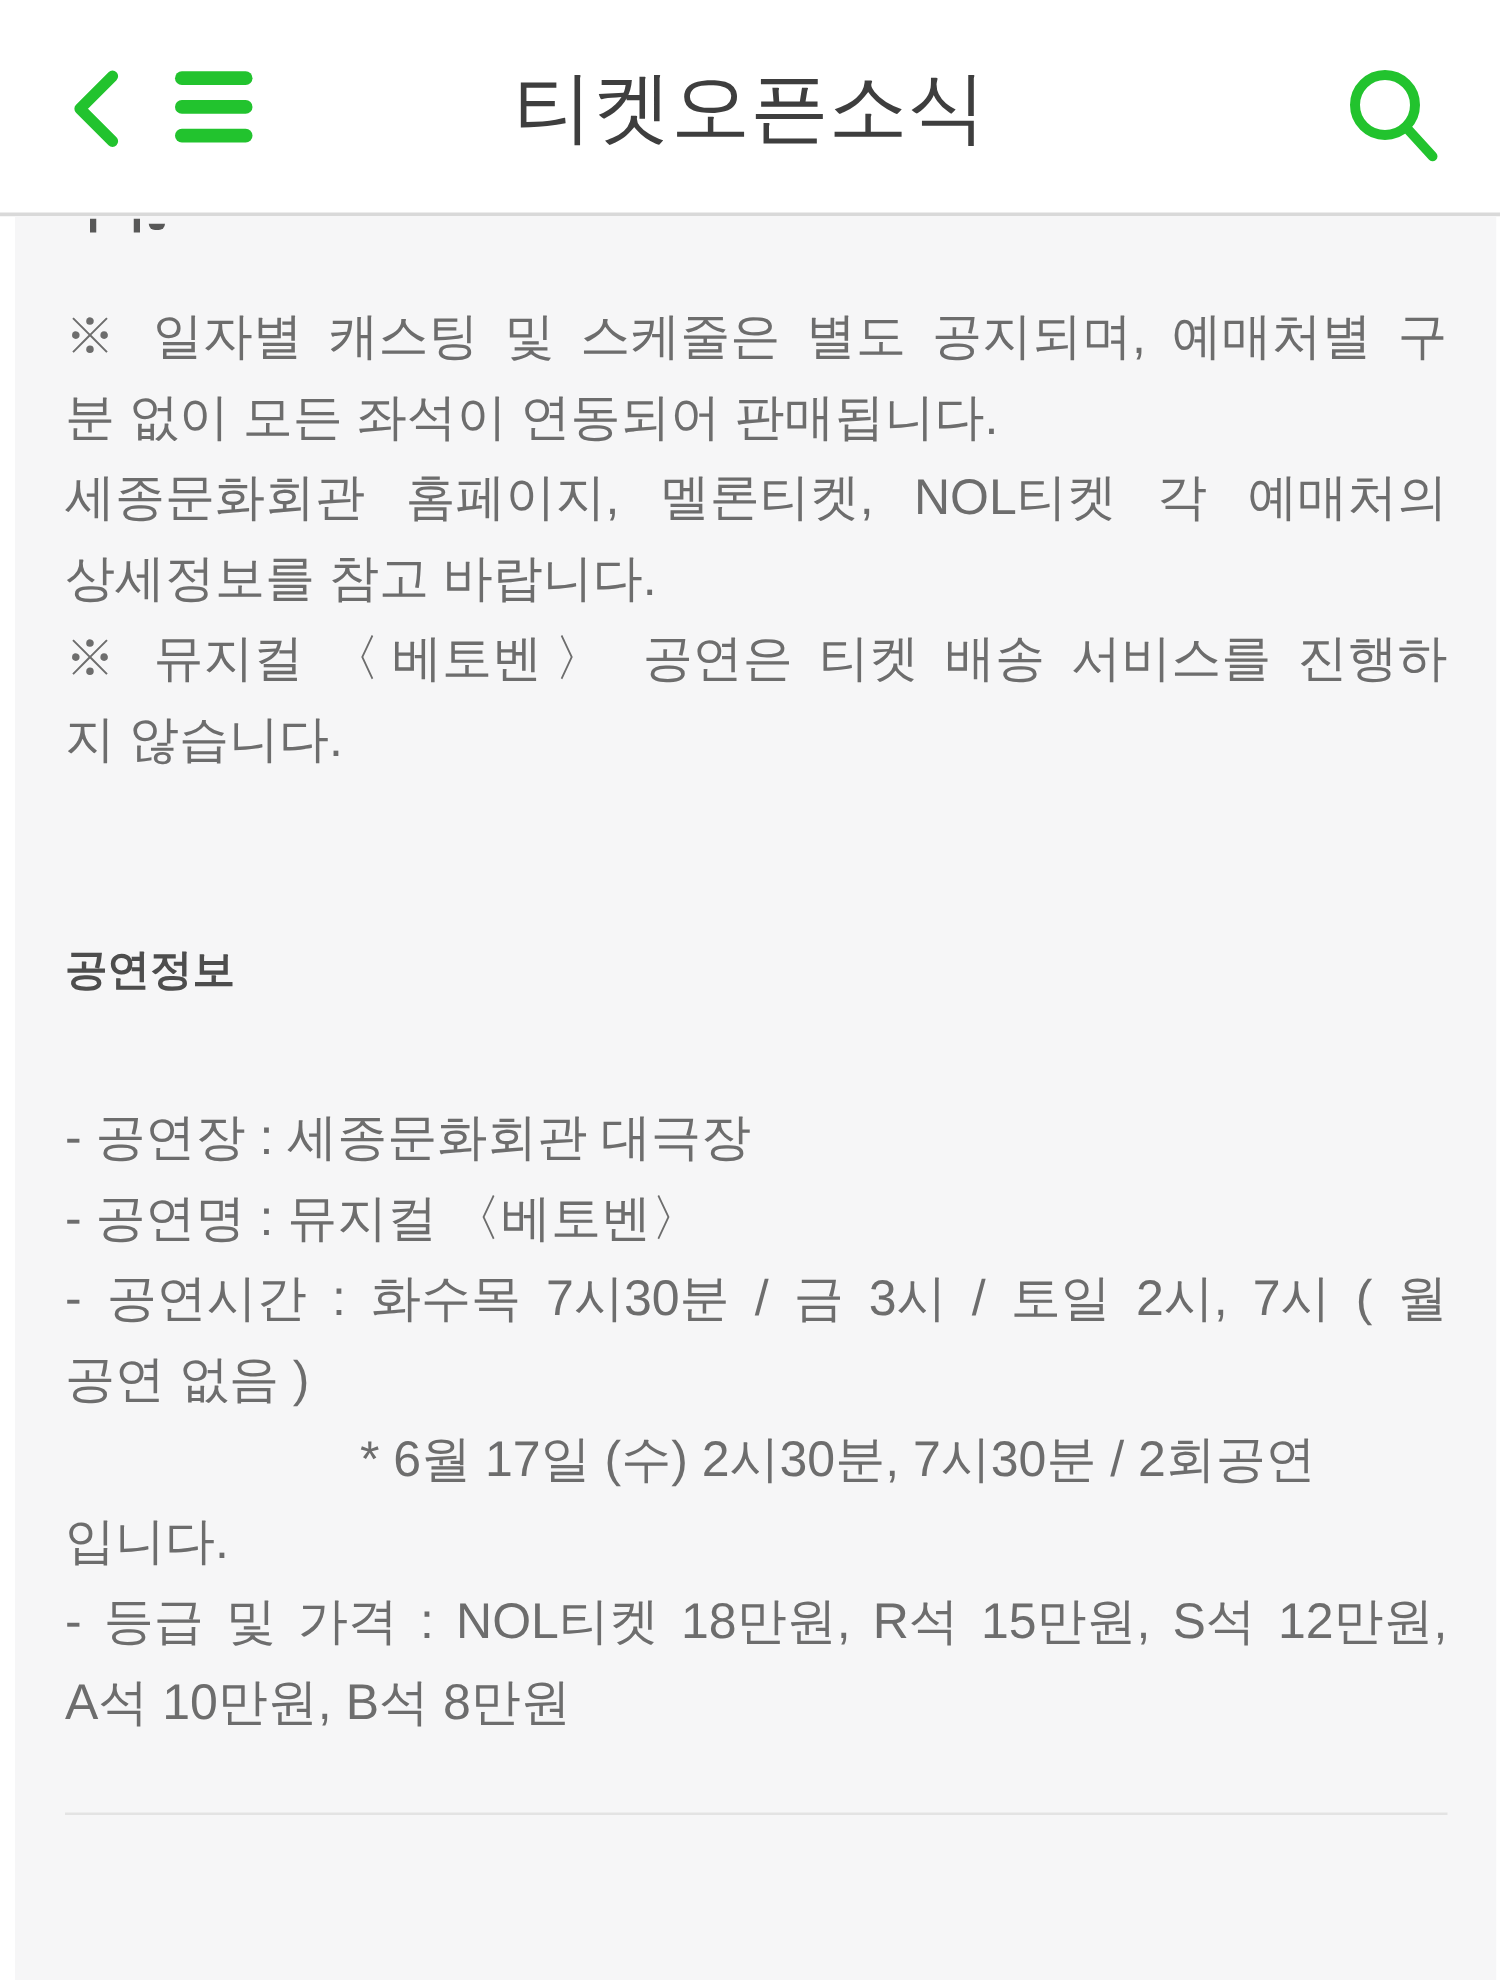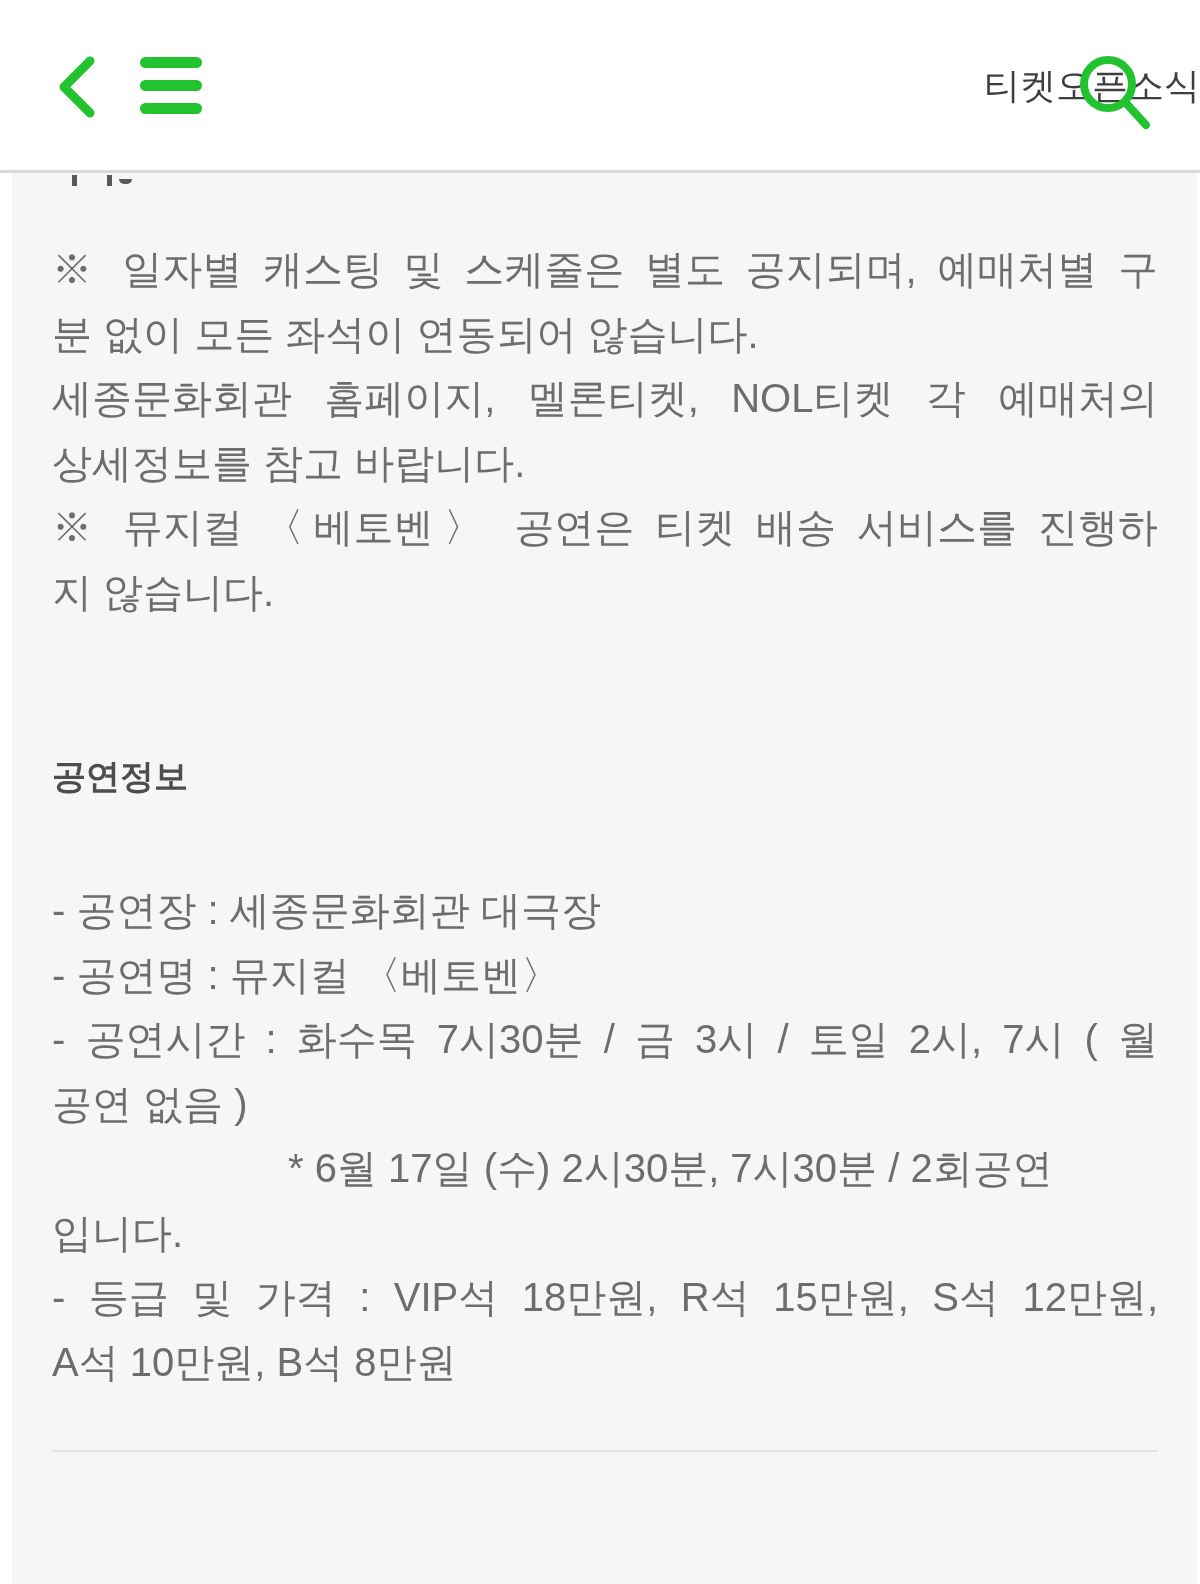--- a/index.html
+++ b/index.html
@@ -29,22 +29,22 @@
   .iconbtn.search { right: 44px; top: 50px; width: 84px; height: 86px; }
   .menu .bar {
     display: block; width: 62px; height: 11px;
     border-radius: 6px; background: currentColor;
   }
   .menu .bar + .bar { margin-top: 12px; }
   .title {
     position: absolute; left: 0; right: 0; top: 0;
     margin: 0;
     line-height: 172px;
-    text-align: right;
-    font-size: 36px; font-weight: 400;
+    text-align: center;
+    font-size: 63px; font-weight: 400;
     color: var(--title-text, #3e3e3e);
     letter-spacing: 0px;
   }
 
   
   .sheet {
     position: relative;
     margin: 0 3px 0 12px;
     height: 1411px;
     box-sizing: border-box;
@@ -112,36 +112,36 @@
     </button>
   </header>
 
   <main class="sheet">
     <div class="frag frag1"></div>
     <div class="frag frag2"></div>
     <div class="frag frag3"></div>
 
     <section class="notice">
         <div class="line justify">※ 일자별 캐스팅 및 스케줄은 별도 공지되며, 예매처별 구</div>
-        <div class="line">분 없이 모든 좌석이 연동되어 않습니다.</div>
+        <div class="line">분 없이 모든 좌석이 연동되어 판매됩니다.</div>
         <div class="line justify">세종문화회관 홈페이지, 멜론티켓, NOL티켓 각 예매처의</div>
         <div class="line">상세정보를 참고 바랍니다.</div>
         <div class="line justify">※ 뮤지컬 〈베토벤〉 공연은 티켓 배송 서비스를 진행하</div>
         <div class="line">지 않습니다.</div>
       </section>
 
     <h2 class="section-title">공연정보</h2>
 
     <section class="info">
         <div class="line">- 공연장 : 세종문화회관 대극장</div>
         <div class="line">- 공연명 : 뮤지컬 〈베토벤〉</div>
         <div class="line justify">- 공연시간 : 화수목 7시30분 / 금 3시 / 토일 2시, 7시 ( 월</div>
         <div class="line">공연 없음 )</div>
         <div class="line indent">* 6월 17일 (수) 2시30분, 7시30분 / 2회공연</div>
         <div class="line">입니다.</div>
-        <div class="line justify">- 등급 및 가격 : VIP석 18만원, R석 15만원, S석 12만원,</div>
+        <div class="line justify">- 등급 및 가격 : NOL티켓 18만원, R석 15만원, S석 12만원,</div>
         <div class="line">A석 10만원, B석 8만원</div>
       </section>
 
     <hr class="divider">
   </main>
 
 </div>
 
 </body></html>

